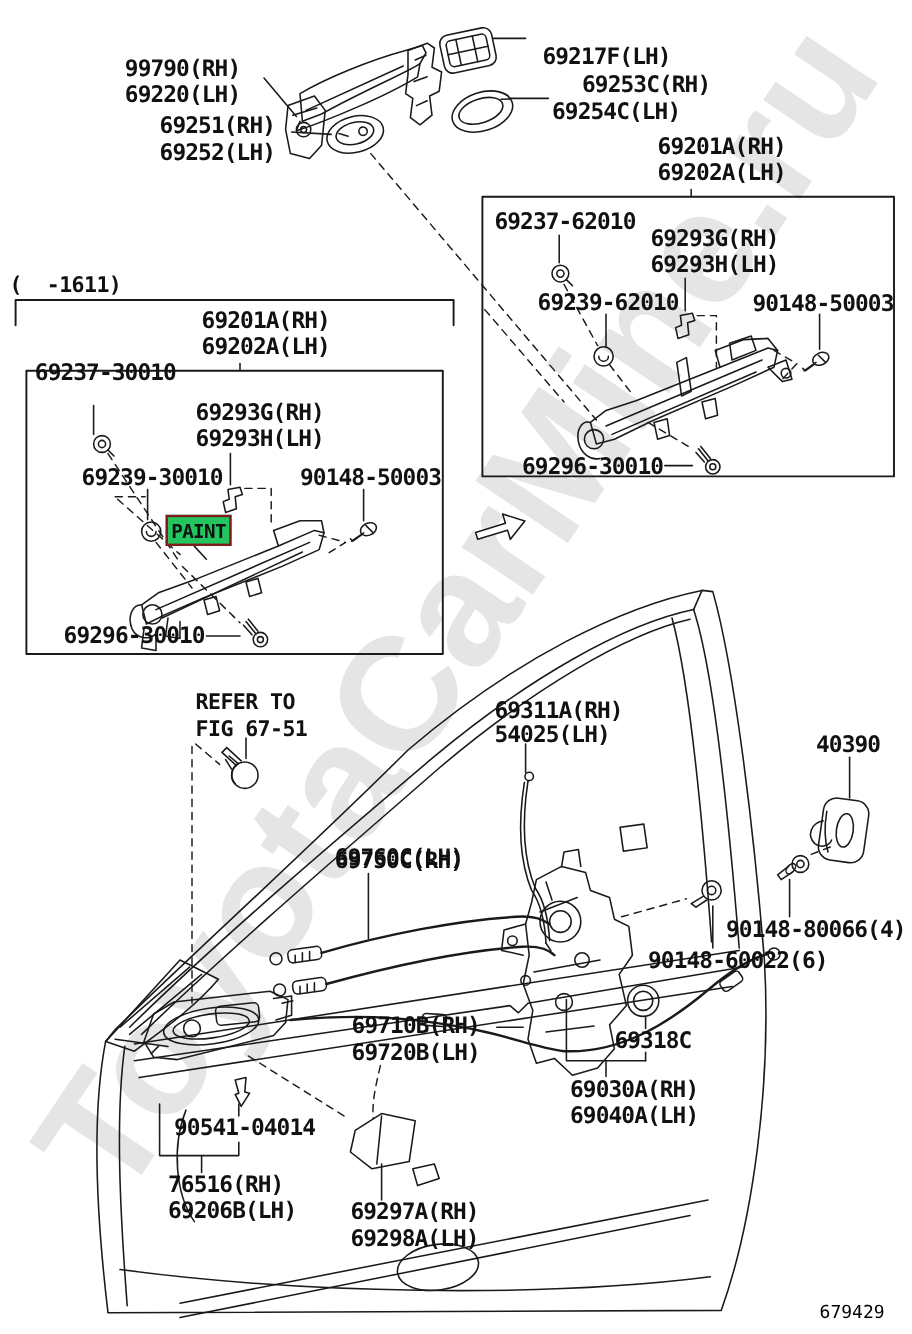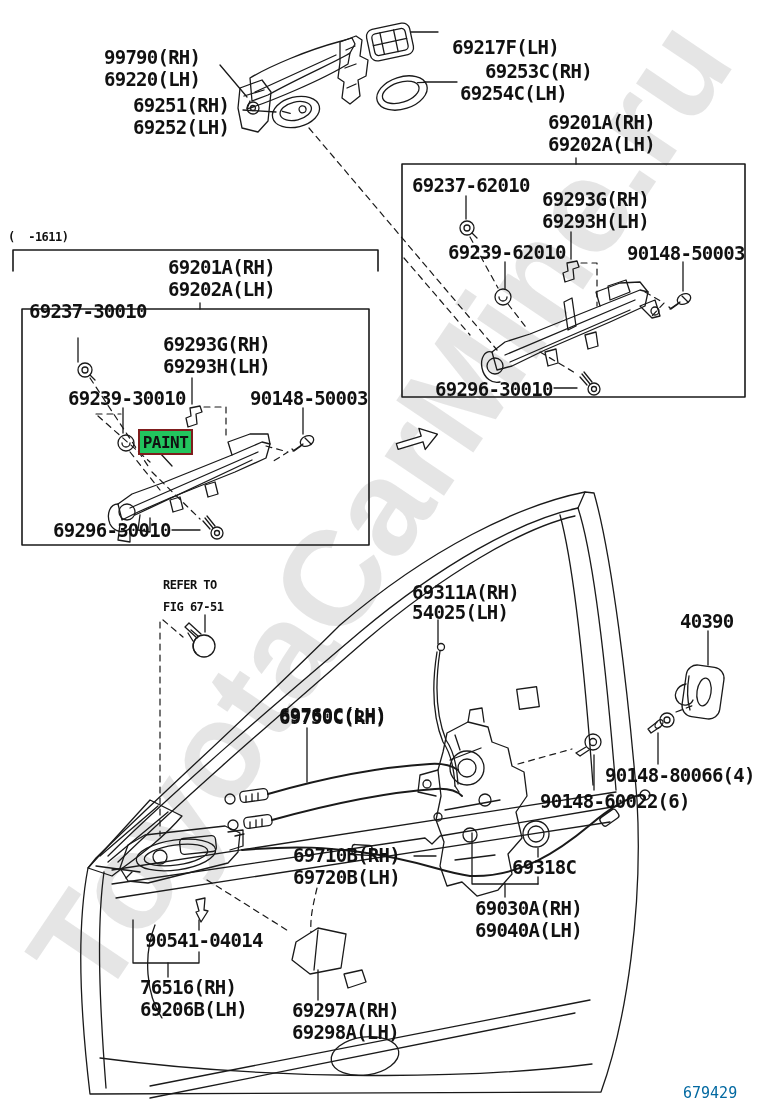--- a/index.html
+++ b/index.html
@@ -1,21 +1,21 @@
 <!DOCTYPE html>
 <html><head>
 <meta charset="utf-8">
 <style>
   html,body{margin:0;padding:0;background:#ffffff;}
   #stage{position:relative;width:760px;height:1112px;background:#fff;overflow:hidden;
          font-family:"DejaVu Sans Mono",monospace;}
   .lbl{position:absolute;font:700 19px "DejaVu Sans Mono",monospace;letter-spacing:-0.75px;
        color:#111;white-space:pre;line-height:19px;z-index:3;}
-  .sm{font-size:12px;letter-spacing:-0.5px;}
-  .fine{font:400 15px "DejaVu Sans Mono",monospace;color:#0369a1;letter-spacing:0;}
+  .sm{font-size:18px;letter-spacing:-0.5px;}
+  .fine{font:400 15px "DejaVu Sans Mono",monospace;color:#000000;letter-spacing:0;}
   #hlbox{position:absolute;left:439px;top:3px;width:132px;height:24px;border:5px solid #2e4a5c;
          background:#fff;z-index:4;display:flex;align-items:center;justify-content:center;}
   #hlbox .lbl{position:static;}
   #paintbox{position:absolute;left:138px;top:429px;width:51px;height:22px;border:2px solid #7f1d1d;
             background:#22c55e;z-index:3;display:flex;align-items:center;justify-content:center;}
   #paintbox span{font:700 16px "DejaVu Sans Mono",monospace;letter-spacing:-0.5px;color:#111;}
   #watermark{position:absolute;left:-300px;top:430px;width:1360px;text-align:center;z-index:0;
              transform:rotate(-56deg);font:700 135px "Liberation Sans",sans-serif;
              color:rgba(170,170,170,0.30);white-space:nowrap;pointer-events:none;}
   svg{position:absolute;left:0;top:0;z-index:1;}

